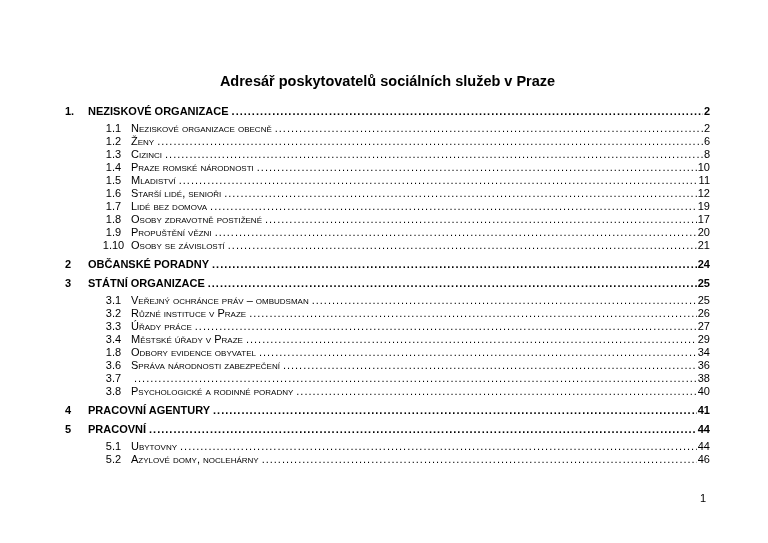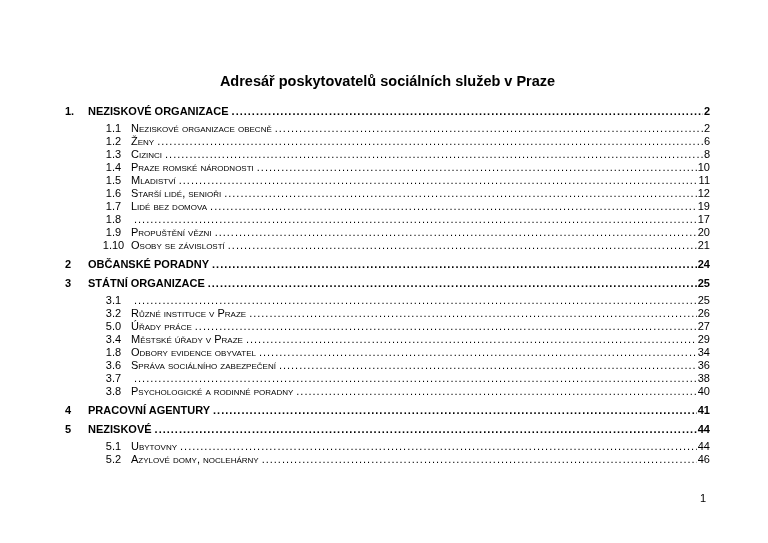--- a/index.html
+++ b/index.html
@@ -127,20 +127,21 @@
         <span class="pg">12</span>
       </div>
       <div class="row lvl2">
         <span class="num">1.7</span>
         <span class="label">Lidé bez domova</span>
         <span class="leader">....................................................................................................................................................................................................................................................................</span>
         <span class="pg">19</span>
       </div>
       <div class="row lvl2">
         <span class="num">1.8</span>
+        <span class="label">Osoby zdravotně postižené</span>
         <span class="leader">....................................................................................................................................................................................................................................................................</span>
         <span class="pg">17</span>
       </div>
       <div class="row lvl2">
         <span class="num">1.9</span>
         <span class="label">Propuštění vězni</span>
         <span class="leader">....................................................................................................................................................................................................................................................................</span>
         <span class="pg">20</span>
       </div>
       <div class="row lvl2">
@@ -156,50 +157,51 @@
         <span class="pg">24</span>
       </div>
       <div class="row lvl1">
         <span class="num">3</span>
         <span class="label">STÁTNÍ ORGANIZACE</span>
         <span class="leader">....................................................................................................................................................................................................................................................................</span>
         <span class="pg">25</span>
       </div>
       <div class="row lvl2">
         <span class="num">3.1</span>
+        <span class="label">Veřejný ochránce práv – ombudsman</span>
         <span class="leader">....................................................................................................................................................................................................................................................................</span>
         <span class="pg">25</span>
       </div>
       <div class="row lvl2">
         <span class="num">3.2</span>
         <span class="label">Různé instituce v Praze</span>
         <span class="leader">....................................................................................................................................................................................................................................................................</span>
         <span class="pg">26</span>
       </div>
       <div class="row lvl2">
-        <span class="num">5.0</span>
+        <span class="num">3.3</span>
         <span class="label">Úřady práce</span>
         <span class="leader">....................................................................................................................................................................................................................................................................</span>
         <span class="pg">27</span>
       </div>
       <div class="row lvl2">
         <span class="num">3.4</span>
         <span class="label">Městské úřady v Praze</span>
         <span class="leader">....................................................................................................................................................................................................................................................................</span>
         <span class="pg">29</span>
       </div>
       <div class="row lvl2">
         <span class="num">1.8</span>
         <span class="label">Odbory evidence obyvatel</span>
         <span class="leader">....................................................................................................................................................................................................................................................................</span>
         <span class="pg">34</span>
       </div>
       <div class="row lvl2">
         <span class="num">3.6</span>
-        <span class="label">Správa sociálního zabezpečení</span>
+        <span class="label">Správa národnosti zabezpečení</span>
         <span class="leader">....................................................................................................................................................................................................................................................................</span>
         <span class="pg">36</span>
       </div>
       <div class="row lvl2">
         <span class="num">3.7</span>
         <span class="leader">....................................................................................................................................................................................................................................................................</span>
         <span class="pg">38</span>
       </div>
       <div class="row lvl2">
         <span class="num">3.8</span>
@@ -208,21 +210,21 @@
         <span class="pg">40</span>
       </div>
       <div class="row lvl1">
         <span class="num">4</span>
         <span class="label">PRACOVNÍ AGENTURY</span>
         <span class="leader">....................................................................................................................................................................................................................................................................</span>
         <span class="pg">41</span>
       </div>
       <div class="row lvl1">
         <span class="num">5</span>
-        <span class="label">NEZISKOVÉ</span>
+        <span class="label">PRACOVNÍ</span>
         <span class="leader">....................................................................................................................................................................................................................................................................</span>
         <span class="pg">44</span>
       </div>
       <div class="row lvl2">
         <span class="num">5.1</span>
         <span class="label">Ubytovny</span>
         <span class="leader">....................................................................................................................................................................................................................................................................</span>
         <span class="pg">44</span>
       </div>
       <div class="row lvl2">

